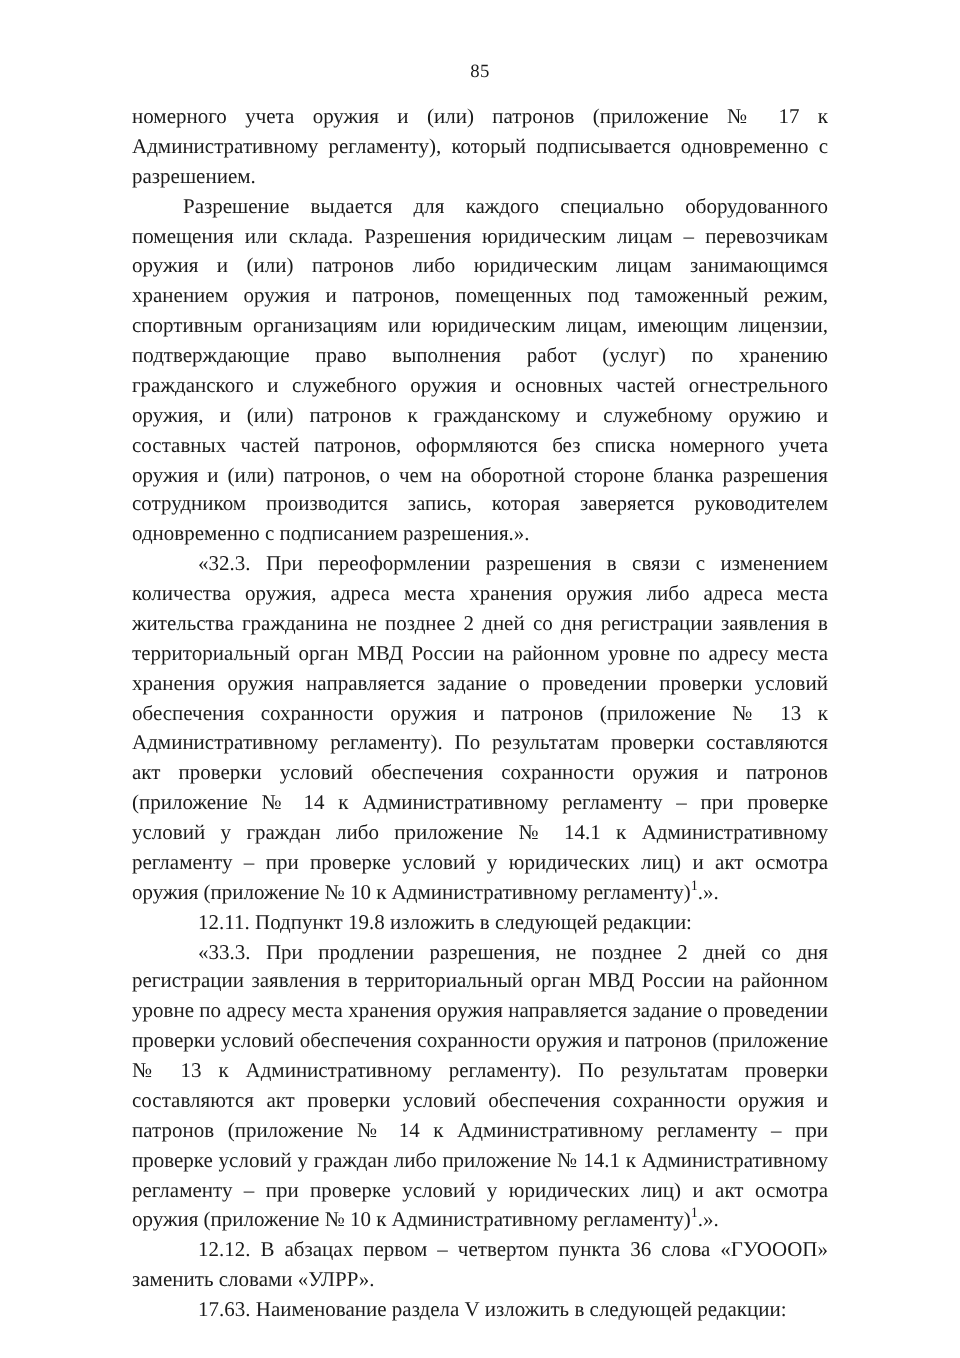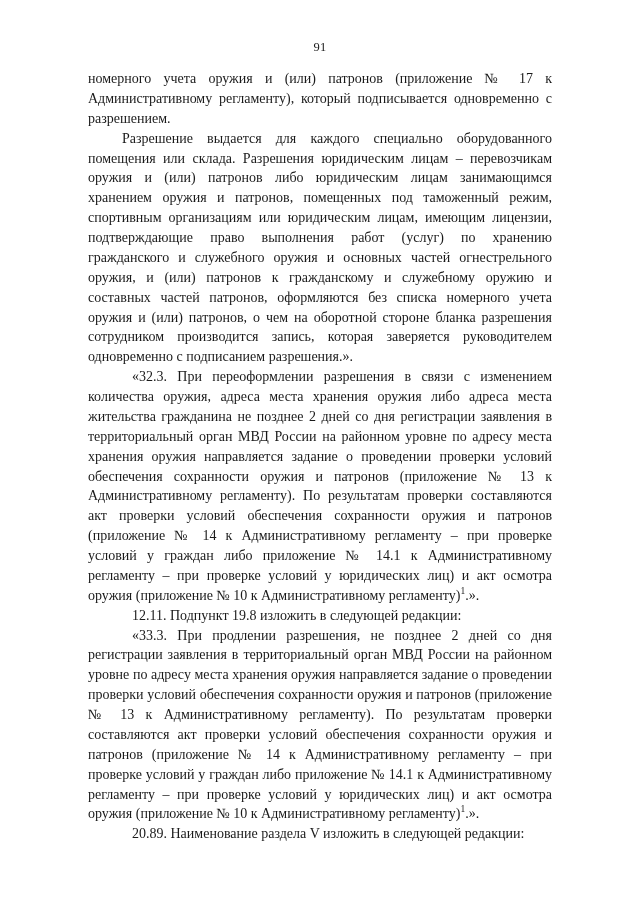--- a/index.html
+++ b/index.html
@@ -50,33 +50,34 @@
     font-size: 0.68em;
     vertical-align: super;
     line-height: 0;
   }
 </style>
 </head>
 <body>
 
 <div class="page">
 
-  <div class="page-number">91</div>
+  <div class="page-number">85</div>
 
   <div class="body-text">
 
     <p class="para">номерного учета оружия и (или) патронов (приложение № 17 к Административному регламенту), который подписывается одновременно с разрешением.</p>
 
     <p class="para indent">Разрешение выдается для каждого специально оборудованного помещения или склада. Разрешения юридическим лицам – перевозчикам оружия и (или) патронов либо юридическим лицам занимающимся хранением оружия и патронов, помещенных под таможенный режим, спортивным организациям или юридическим лицам, имеющим лицензии, подтверждающие право выполнения работ (услуг) по хранению гражданского и служебного оружия и основных частей огнестрельного оружия, и (или) патронов к гражданскому и служебному оружию и составных частей патронов, оформляются без списка номерного учета оружия и (или) патронов, о чем на оборотной стороне бланка разрешения сотрудником производится запись, которая заверяется руководителем одновременно с подписанием разрешения.».</p>
 
 
     <p class="para indent-lg"><span>«32.3. При переоформлении разрешения в связи с изменением количества оружия, адреса места хранения оружия либо адреса места жительства гражданина не позднее 2 дней со дня регистрации заявления в территориальный орган МВД России на районном уровне по адресу места хранения оружия направляется задание о проведении проверки условий обеспечения сохранности оружия и патронов (приложение № 13 к Административному регламенту). По результатам проверки составляются акт проверки условий обеспечения сохранности оружия и патронов (приложение № 14 к Административному регламенту – при проверке условий у граждан либо приложение № 14.1 к Административному регламенту – при проверке условий у юридических лиц) и акт осмотра оружия (приложение № 10 к Административному регламенту)</span><sup>1</sup><span>.».</span></p>
 
     <p class="para indent-lg">12.11. Подпункт 19.8 изложить в следующей редакции:</p>
 
     <p class="para indent-lg"><span>«33.3. При продлении разрешения, не позднее 2 дней со дня регистрации заявления в территориальный орган МВД России на районном уровне по адресу места хранения оружия направляется задание о проведении проверки условий обеспечения сохранности оружия и патронов (приложение № 13 к Административному регламенту). По результатам проверки составляются акт проверки условий обеспечения сохранности оружия и патронов (приложение № 14 к Административному регламенту – при проверке условий у граждан либо приложение № 14.1 к Административному регламенту – при проверке условий у юридических лиц) и акт осмотра оружия (приложение № 10 к Административному регламенту)</span><sup>1</sup><span>.».</span></p>
 
+    <p class="para indent-lg">12.12. В абзацах первом – четвертом пункта 36 слова «ГУОООП» заменить словами «УЛРР».</p>
 
-    <p class="para indent-lg">20.89. Наименование раздела V изложить в следующей редакции:</p>
+    <p class="para indent-lg">17.63. Наименование раздела V изложить в следующей редакции:</p>
 
   </div>
 
 </div>
 
 </body></html>

